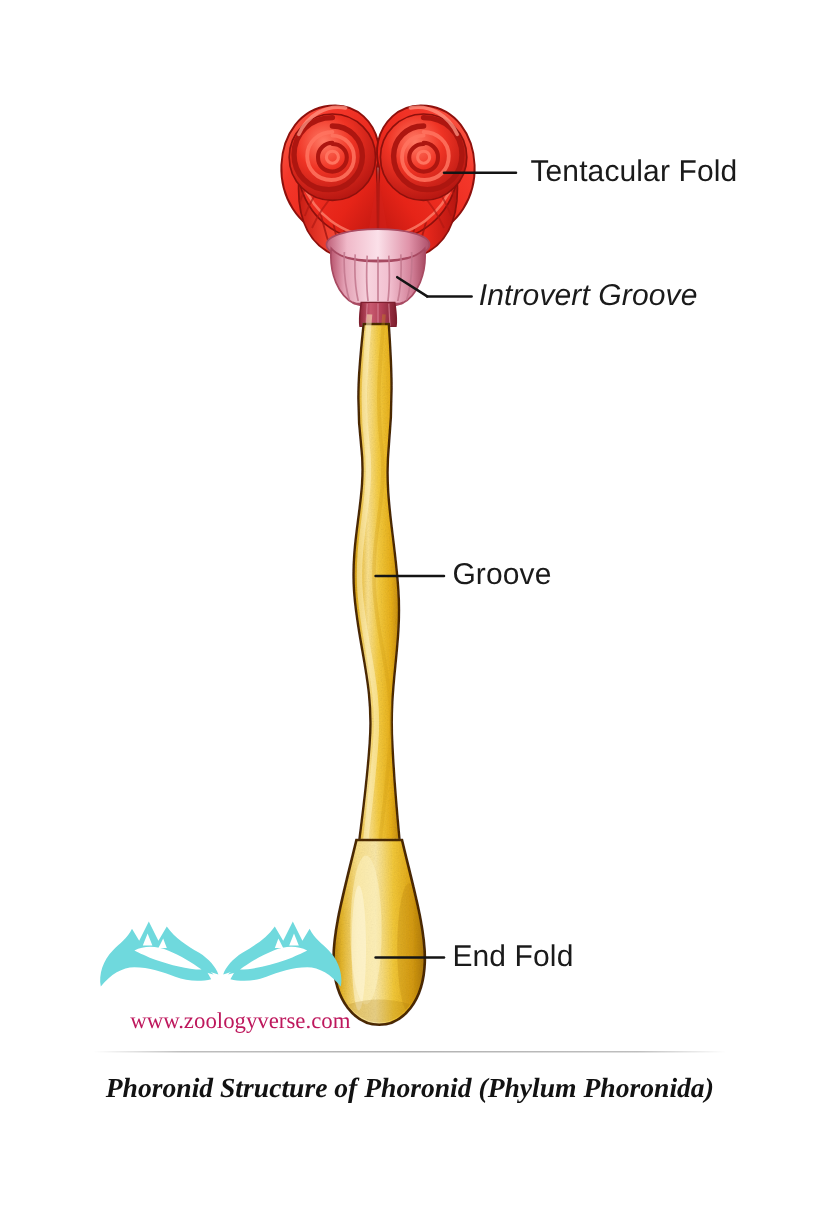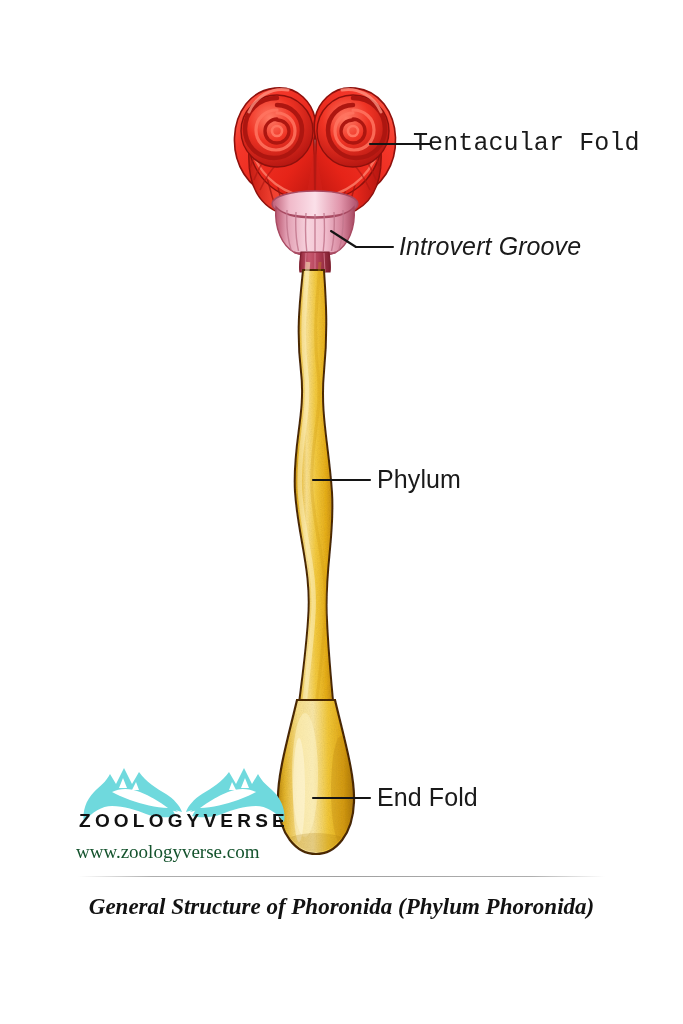--- a/index.html
+++ b/index.html
@@ -26,21 +26,21 @@
   .label-text {
     position: absolute;
     color: #1a1a1a;
     font-family: "Liberation Sans", sans-serif;
     font-size: 25px;
     font-weight: 400;
     letter-spacing: 0.1px;
     white-space: nowrap;
     line-height: 1;
   }
-  #label-tentacular-fold { left: 413px; top: 131px; font-family: Liberation Mono, monospace; }
+  #label-tentacular-fold { left: 442px; top: 131px; }
   #label-introvert-groove { left: 399px; top: 234px; font-style: italic; }
   #label-trunk { left: 377px; top: 467px; }
   #label-end-bulb { left: 377px; top: 785px; }
 
   #watermark {
     position: absolute;
     left: 76px;
     top: 762px;
     width: 216px;
     height: 104px;
@@ -63,24 +63,24 @@
     font-weight: 700;
     letter-spacing: 4.2px;
     color: #111111;
     line-height: 1;
   }
   #logo-url {
     position: absolute;
     left: 0;
     top: 80px;
     width: 216px;
-    text-align: left;
+    text-align: right;
     font-family: "Liberation Serif", serif;
     font-size: 19px;
-    color: #14532d;
+    color: #be185d;
     line-height: 1;
   }
   #caption-divider {
     position: absolute;
     left: 78px;
     top: 876px;
     width: 527px;
     height: 1px;
     background: linear-gradient(to right,
       rgba(190,190,190,0) 0%,
@@ -331,21 +331,21 @@
       <line x1="356" y1="247" x2="393" y2="247"></line>
       <line x1="313" y1="480" x2="370" y2="480"></line>
       <line x1="313" y1="798" x2="370" y2="798"></line>
     </g>
   </svg>
 
   <div class="label-text" id="label-tentacular-fold">Tentacular Fold</div>
 
   <div class="label-text" id="label-introvert-groove">Introvert Groove</div>
 
-  <div class="label-text" id="label-trunk">Phylum</div>
+  <div class="label-text" id="label-trunk">Groove</div>
 
   <div class="label-text" id="label-end-bulb">End Fold</div>
 
   <div id="watermark">
     <svg id="logo-mark" viewBox="0 0 216 66">
       <g fill="#6fd9dd">
 
         <path d="M8,60 C6,50 10,38 18,30 C24,24 30,20 34,12 L40,22 L48,6 L56,22 L63,10
                  C70,20 80,26 90,32 C98,37 104,44 106,50 L96,47 L100,54
                  C92,56 80,56 70,52 C60,48 48,44 36,44 C26,44 16,50 8,60 Z"></path>
@@ -367,21 +367,20 @@
         <path d="M130,40 C124,42 118,46 114,50 L122,48 Z"></path>
       </g>
       <g fill="#ffffff">
         <path d="M180,30 C172,26 162,26 152,30 C142,34 132,40 124,46
                  C136,46 150,42 162,38 C170,35 176,32 180,30 Z"></path>
         <path d="M169,16 L165,26 L173,26 Z"></path>
         <path d="M156,20 L153,28 L160,28 Z"></path>
         <ellipse cx="144" cy="38" rx="6" ry="2.4"></ellipse>
       </g>
     </svg>
-    <div id="logo-wordmark">ZOOLOGYVERSE</div>
     <div id="logo-url">www.zoologyverse.com</div>
   </div>
 
   <div id="caption-divider"></div>
 
-  <div id="caption">General Structure of Phoronida (Phylum Phoronida)</div>
+  <div id="caption">Phoronid Structure of Phoronid (Phylum Phoronida)</div>
 
 </div>
 
 </body></html>

